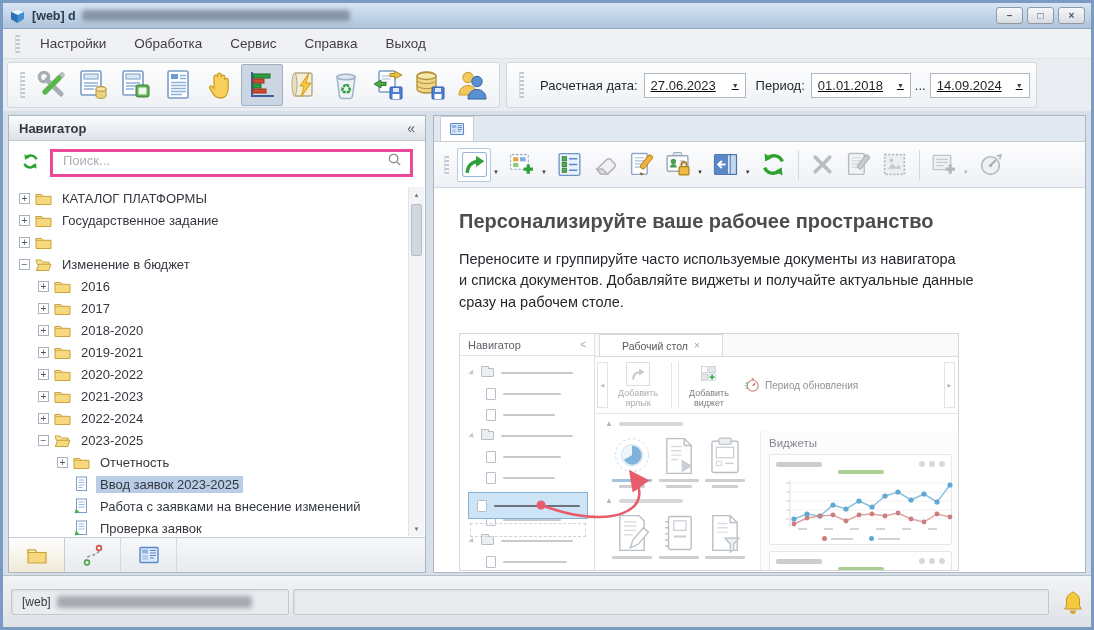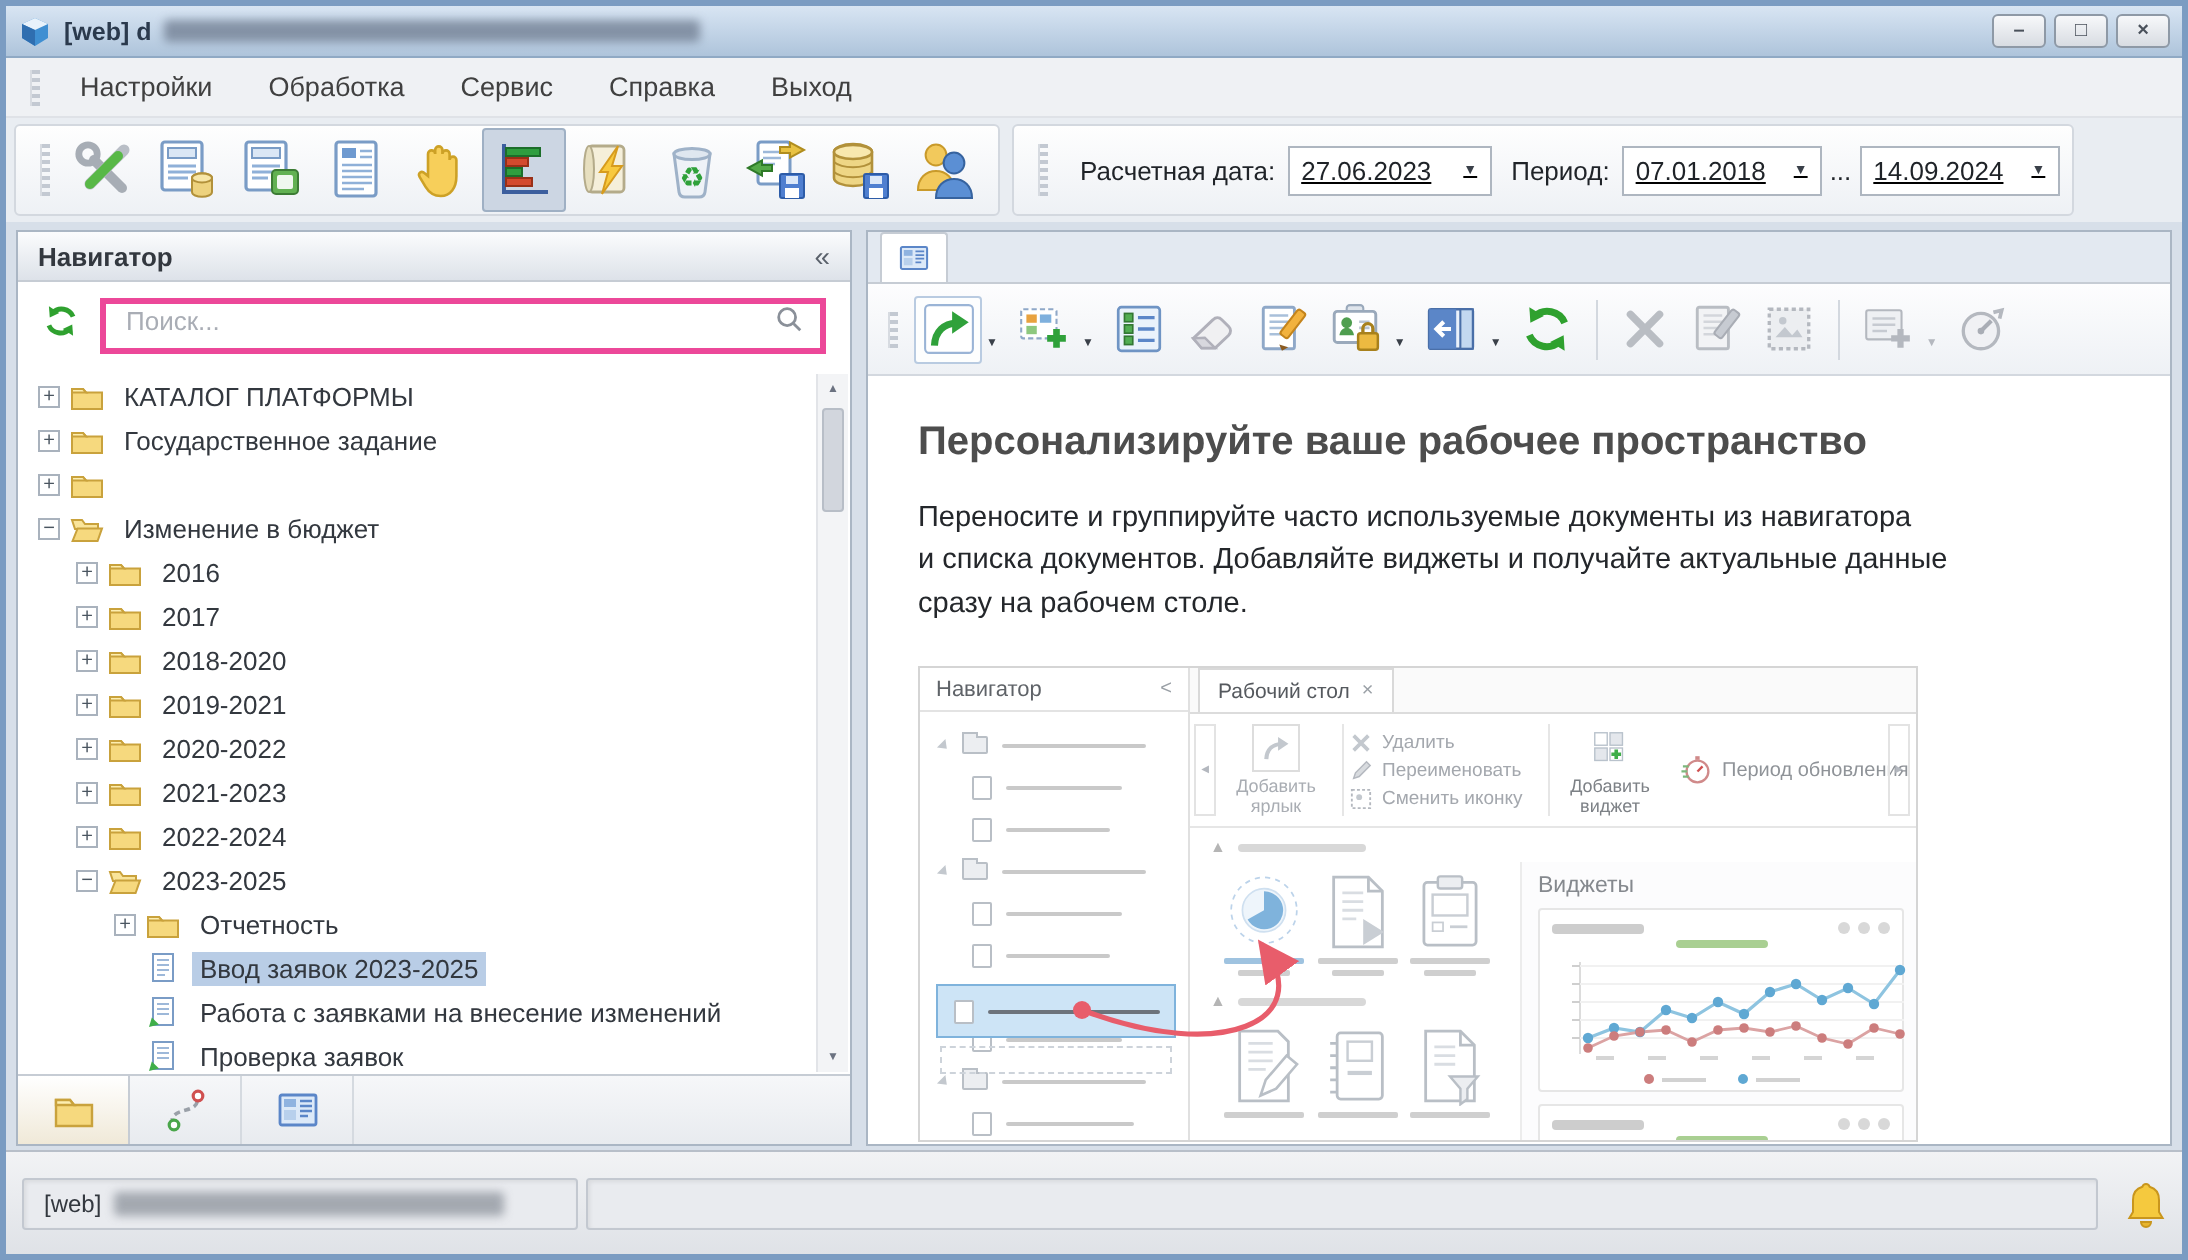--- a/index.html
+++ b/index.html
@@ -86,21 +86,21 @@
   .mfolder{width:13px;height:9px;background:#eceef1;border:1px solid #b9bfc6;border-radius:1px;position:relative;}
   .mfolder::before{content:"";position:absolute;left:-1px;top:-3px;width:6px;height:2px;background:#eceef1;border:1px solid #b9bfc6;border-bottom:none;}
   .mdoc{width:10px;height:12px;background:#fff;border:1px solid #b9bfc6;border-radius:1px;}
   .mline{height:2px;background:#c9c9c9;border-radius:1px;}
   .m-selbox{position:absolute;left:8px;top:158px;width:120px;height:27px;background:#cde4f6;border:1px solid #7fb3dc;display:flex;align-items:center;padding-left:8px;gap:7px;}
   .m-selbox .mline{background:#6d737b;}
   .m-ghost{position:absolute;left:10px;top:189px;width:116px;height:14px;border:1px dashed #cdd3da;}
   
   .mini-desk{position:absolute;left:135px;top:0;right:0;height:100%;}
   .md-tabs{height:23px;background:#fafafa;border-bottom:1px solid #dcdcdc;display:flex;align-items:flex-end;padding-left:4px;}
-  .md-tab{height:22px;background:#fff;border:1px solid #d9d9d9;border-bottom:none;display:flex;align-items:center;gap:6px;padding:0 9px;font-size:10.5px;color:#55595e;}
+  .md-tab{height:22px;background:#fff;border:1px solid #d9d9d9;border-bottom:none;display:flex;align-items:center;gap:6px;padding:0 22px;font-size:10.5px;color:#55595e;}
   .md-tab .x{color:#9aa0a6;font-size:10px;}
   .md-toolbar{height:57px;border-bottom:1px solid #e6e6e6;display:flex;align-items:center;padding:0 2px;position:relative;}
   .md-strip{width:11px;height:46px;border:1px solid #e3e3e3;display:flex;align-items:center;justify-content:center;font-size:5px;color:#b4b8bf;}
   .md-addbtn{width:56px;display:flex;flex-direction:column;align-items:center;gap:2px;margin:0 2px;}
   .md-addbtn .ic{width:24px;height:24px;border:1px solid #ddd;display:flex;align-items:center;justify-content:center;}
   .md-addbtn .ic svg{width:18px;height:18px;}
   .md-addbtn .lb{font-size:9px;line-height:1.15;color:#a9adb3;text-align:center;white-space:pre-line;}
   .md-sep{width:1px;height:46px;background:#e6e6e6;margin:0 3px;}
   .md-menu{display:flex;flex-direction:column;gap:3px;width:96px;}
   .md-mi{display:flex;align-items:center;gap:5px;font-size:9.5px;color:#a4a8ae;}
@@ -267,21 +267,21 @@
     </div>
     <div class="tgroup" style="flex:0 0 auto;">
       <span class="grip"></span>
       <span class="tb-label">Расчетная дата:</span>
       <div class="combo">
         <span class="val">27.06.2023</span>
         <span class="dd">▼</span>
       </div>
       <span class="tb-label">Период:</span>
       <div class="combo" style="width:100px">
-        <span class="val">07.01.2018</span>
+        <span class="val">01.01.2018</span>
         <span class="dd">▼</span>
       </div>
       <span class="ellipsis">...</span>
       <div class="combo" style="width:100px">
         <span class="val">14.09.2024</span>
         <span class="dd">▼</span>
       </div>
     </div>
   </div>
 
@@ -674,41 +674,20 @@
                 <span class="ic">
                   <svg viewBox="0 0 26 26">
                       <path d="M6 21c.3-7 4.8-10.6 10.5-10.9" stroke="#c3c8ce" stroke-width="3" fill="none"></path>
                       <polygon points="14.5,5 22,10 14.5,15" fill="#c3c8ce"></polygon>
                     </svg>
                 </span>
                 <span class="lb">Добавить
 ярлык</span>
               </div>
               <span class="md-sep"></span>
-              <div class="md-menu">
-                <div class="md-mi">
-                  <svg viewBox="0 0 12 12">
-                      <path d="M2 2l8 8M10 2l-8 8" stroke="#c3c8ce" stroke-width="2"></path>
-                    </svg>
-                  <span>Удалить</span>
-                </div>
-                <div class="md-mi">
-                  <svg viewBox="0 0 12 12">
-                      <path d="M2 10l1-3 6-6 2 2-6 6z" fill="#d8dbdf" stroke="#b4b8bf" stroke-width=".8"></path>
-                    </svg>
-                  <span>Переименовать</span>
-                </div>
-                <div class="md-mi">
-                  <svg viewBox="0 0 12 12">
-                      <rect x="1" y="1" width="10" height="10" fill="none" stroke="#b4b8bf" stroke-dasharray="1.6 1.2"></rect>
-                      <circle cx="5" cy="5" r="1.6" fill="#c3c8ce"></circle>
-                    </svg>
-                  <span>Сменить иконку</span>
-                </div>
-              </div>
               <span class="md-sep"></span>
               <div class="md-addbtn" style="width:50px">
                 <span class="ic" style="border:none">
                   <svg viewBox="0 0 26 26">
                       <rect x="2" y="2" width="9" height="9" fill="#fff" stroke="#b9c2cc"></rect>
                       <rect x="13" y="2" width="9" height="9" fill="#e4e7ec" stroke="#b9c2cc"></rect>
                       <rect x="2" y="13" width="9" height="9" fill="#e4e7ec" stroke="#b9c2cc"></rect>
                       <rect x="13" y="13" width="9" height="9" fill="#fff" stroke="#b9c2cc"></rect>
                       <path d="M17.5 14v7M14 17.5h7" stroke="#3fae49" stroke-width="2.6"></path>
                     </svg>

